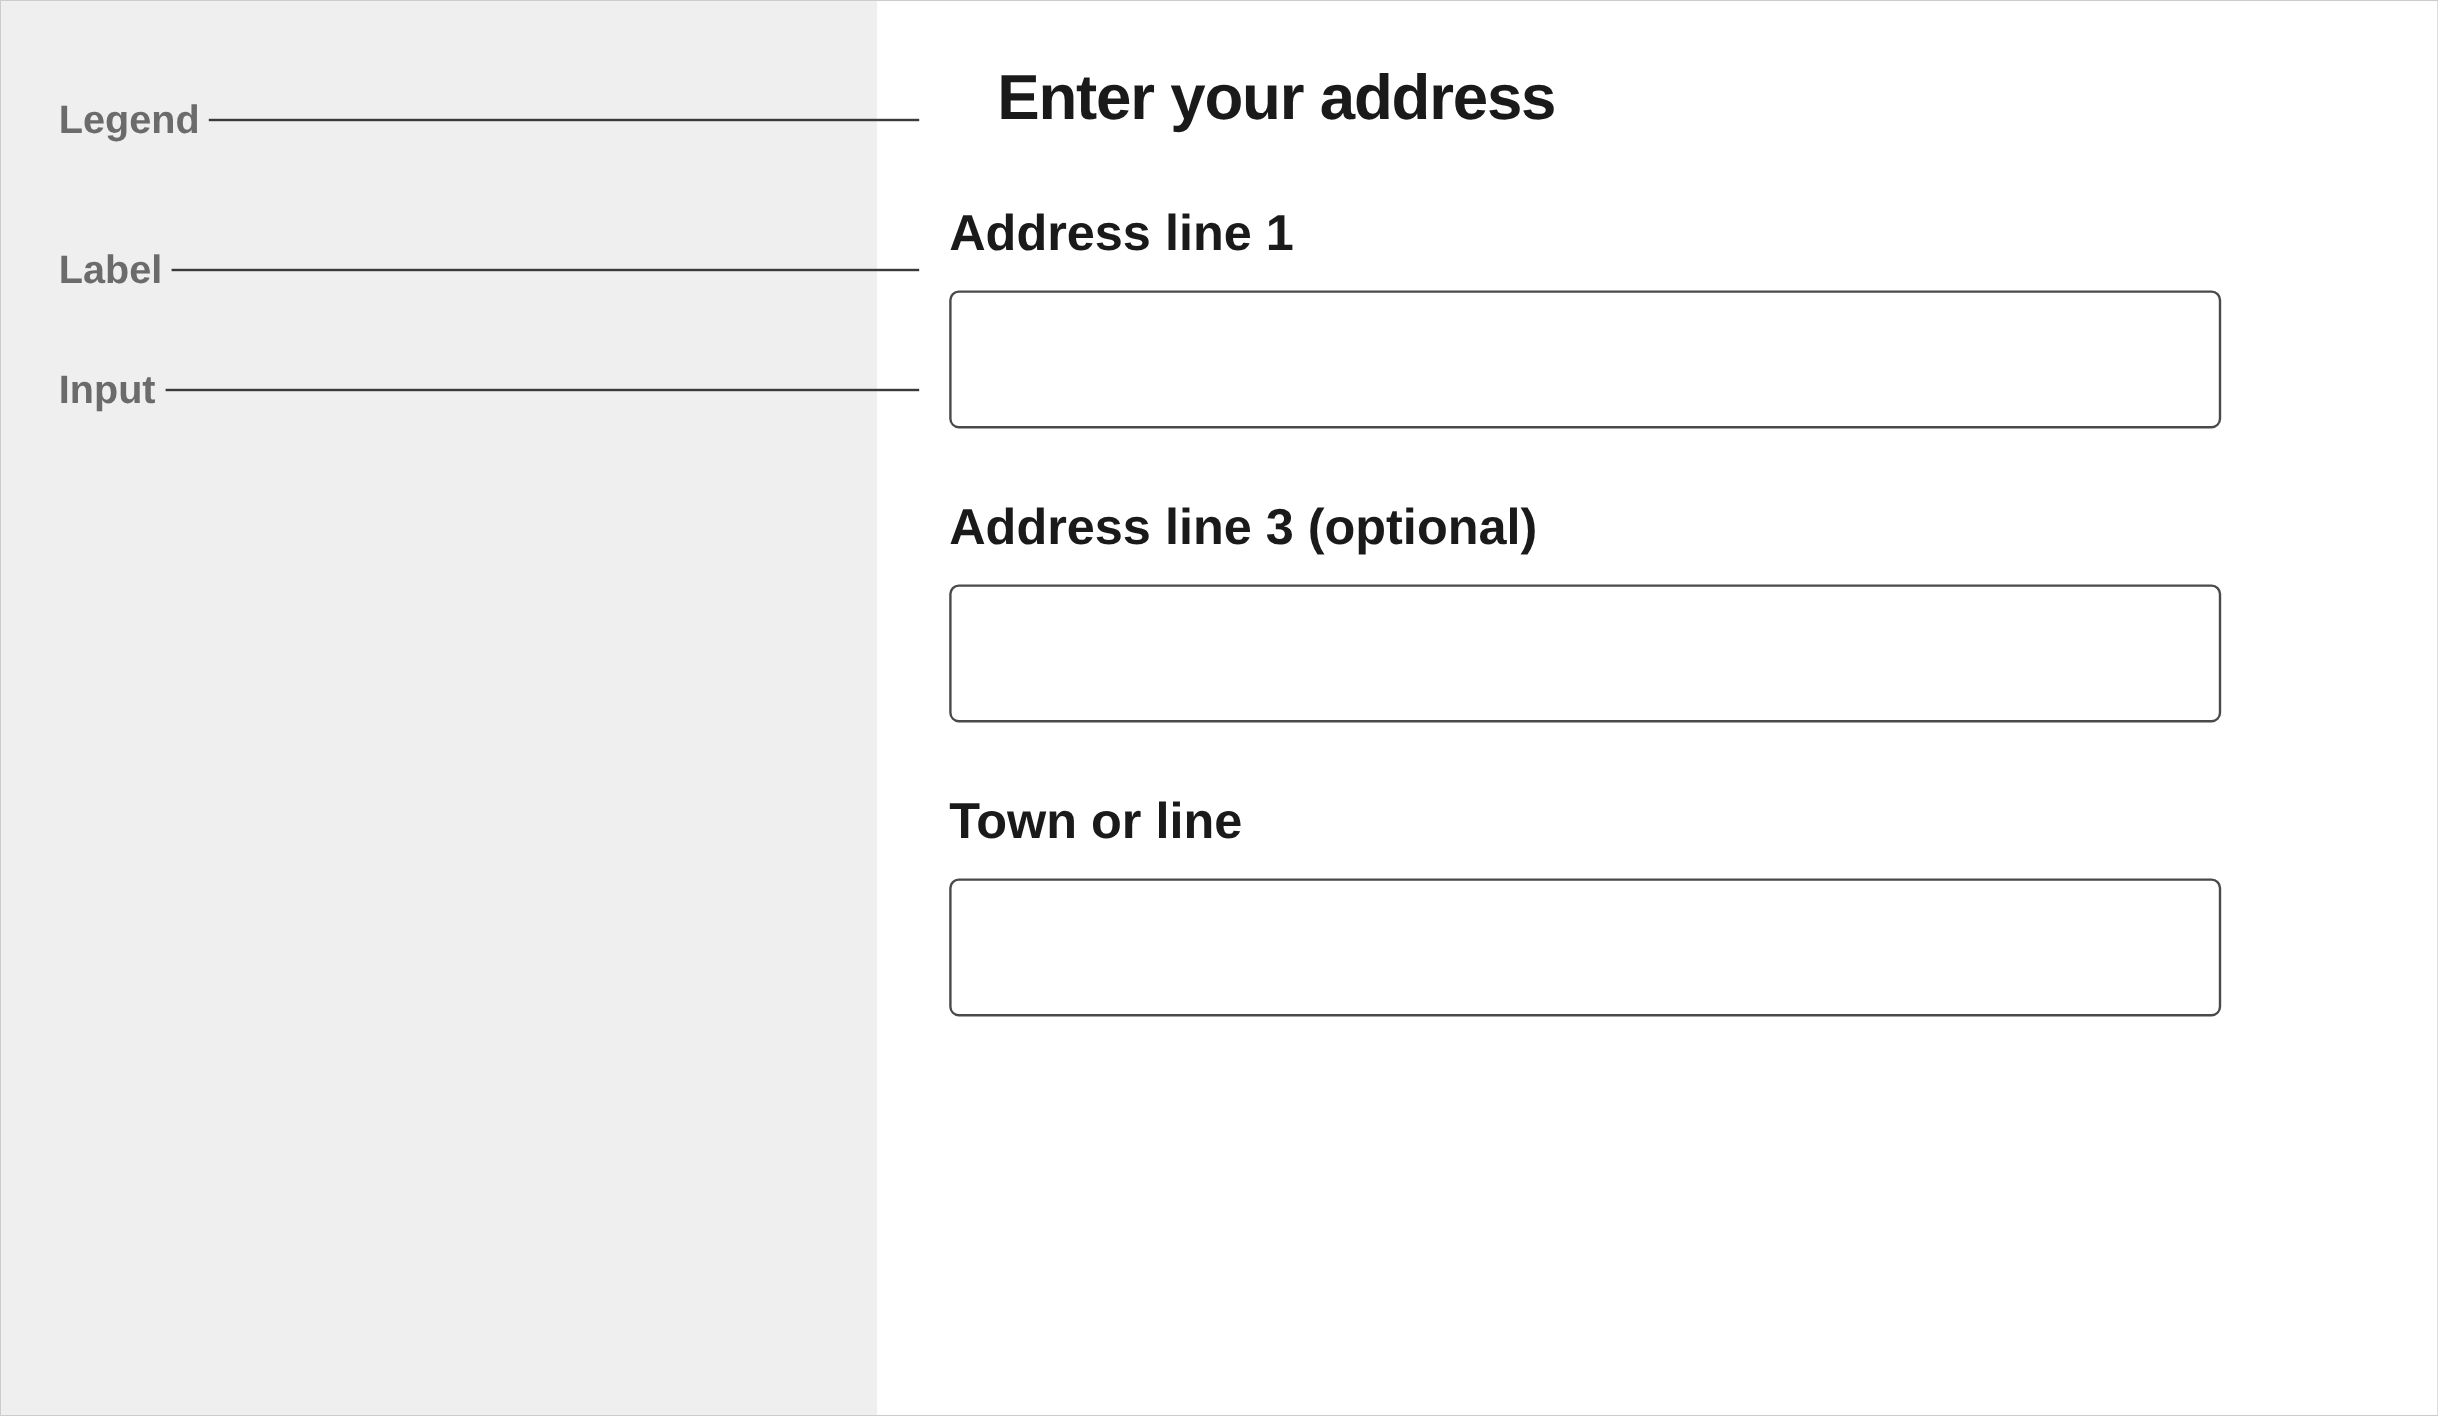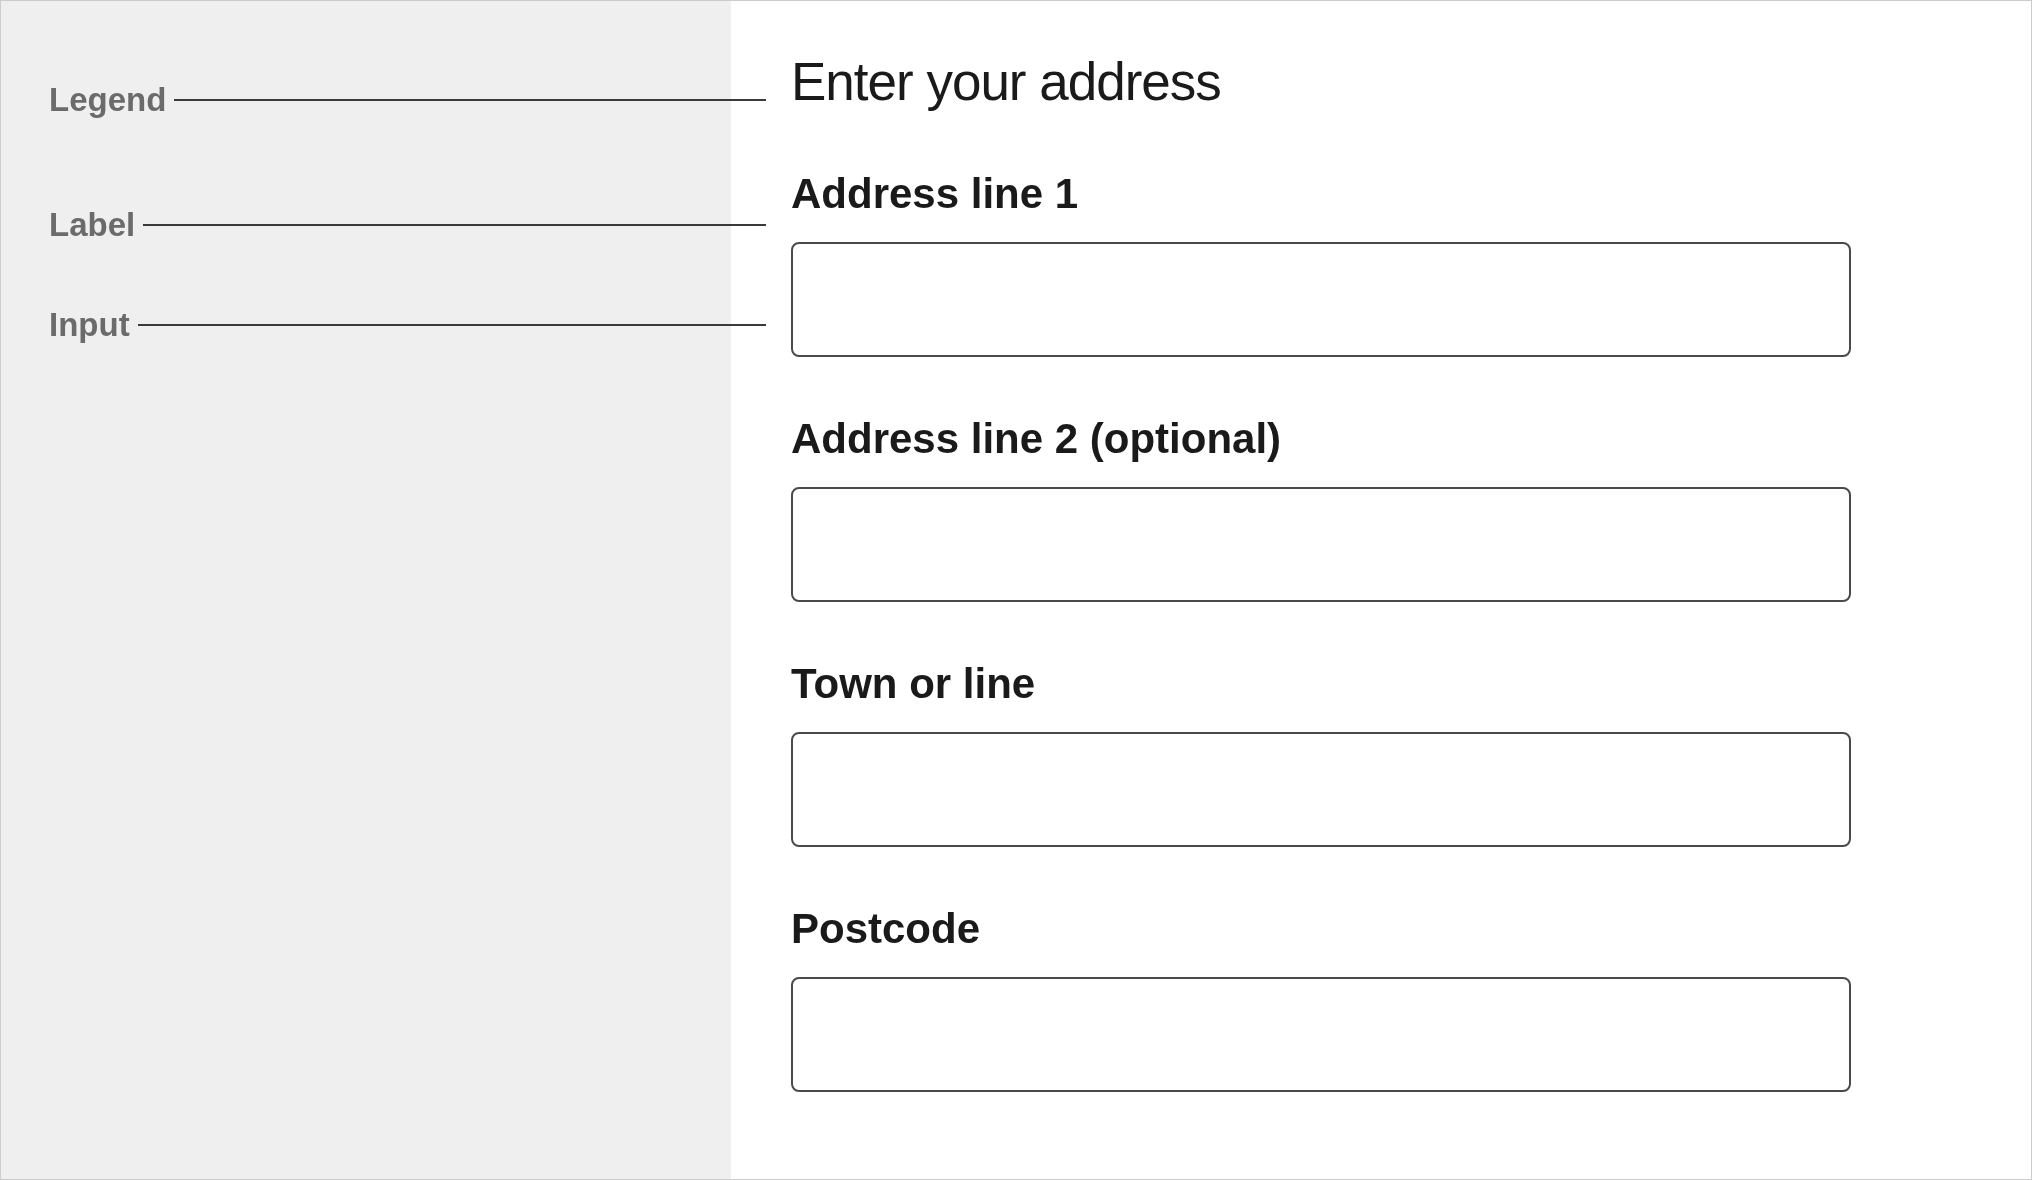--- a/index.html
+++ b/index.html
@@ -68,24 +68,25 @@
 
     .form-area {
       flex: 1;
       background: #ffffff;
       padding: 50px 60px 50px 60px;
       position: relative;
     }
 
     .form-legend {
       font-size: 53px;
-      font-weight: 400;
+      font-weight: 700;
       color: #1a1a1a;
       margin-bottom: 58px;
       letter-spacing: -1px;
+      margin-left: 40px;
     }
 
     .form-group {
       margin-bottom: 58px;
     }
 
     .form-label {
       display: block;
       font-size: 42px;
       font-weight: 700;
@@ -125,28 +126,24 @@
 
   <div class="form-area">
     <h1 class="form-legend">Enter your address</h1>
 
     <div class="form-group">
       <label class="form-label">Address line 1</label>
       <input type="text" class="form-input" value="" style="">
     </div>
 
     <div class="form-group">
-      <label class="form-label">Address line 2 (optional)</label>
+      <label class="form-label">Address line 3 (optional)</label>
       <input type="text" class="form-input" value="" style="">
     </div>
 
     <div class="form-group">
       <label class="form-label">Town or line</label>
       <input type="text" class="form-input" value="" style="">
     </div>
 
-    <div class="form-group">
-      <label class="form-label">Postcode</label>
-      <input type="text" class="form-input" value="" style="">
-    </div>
   </div>
 
 </div>
 
 </body></html>

